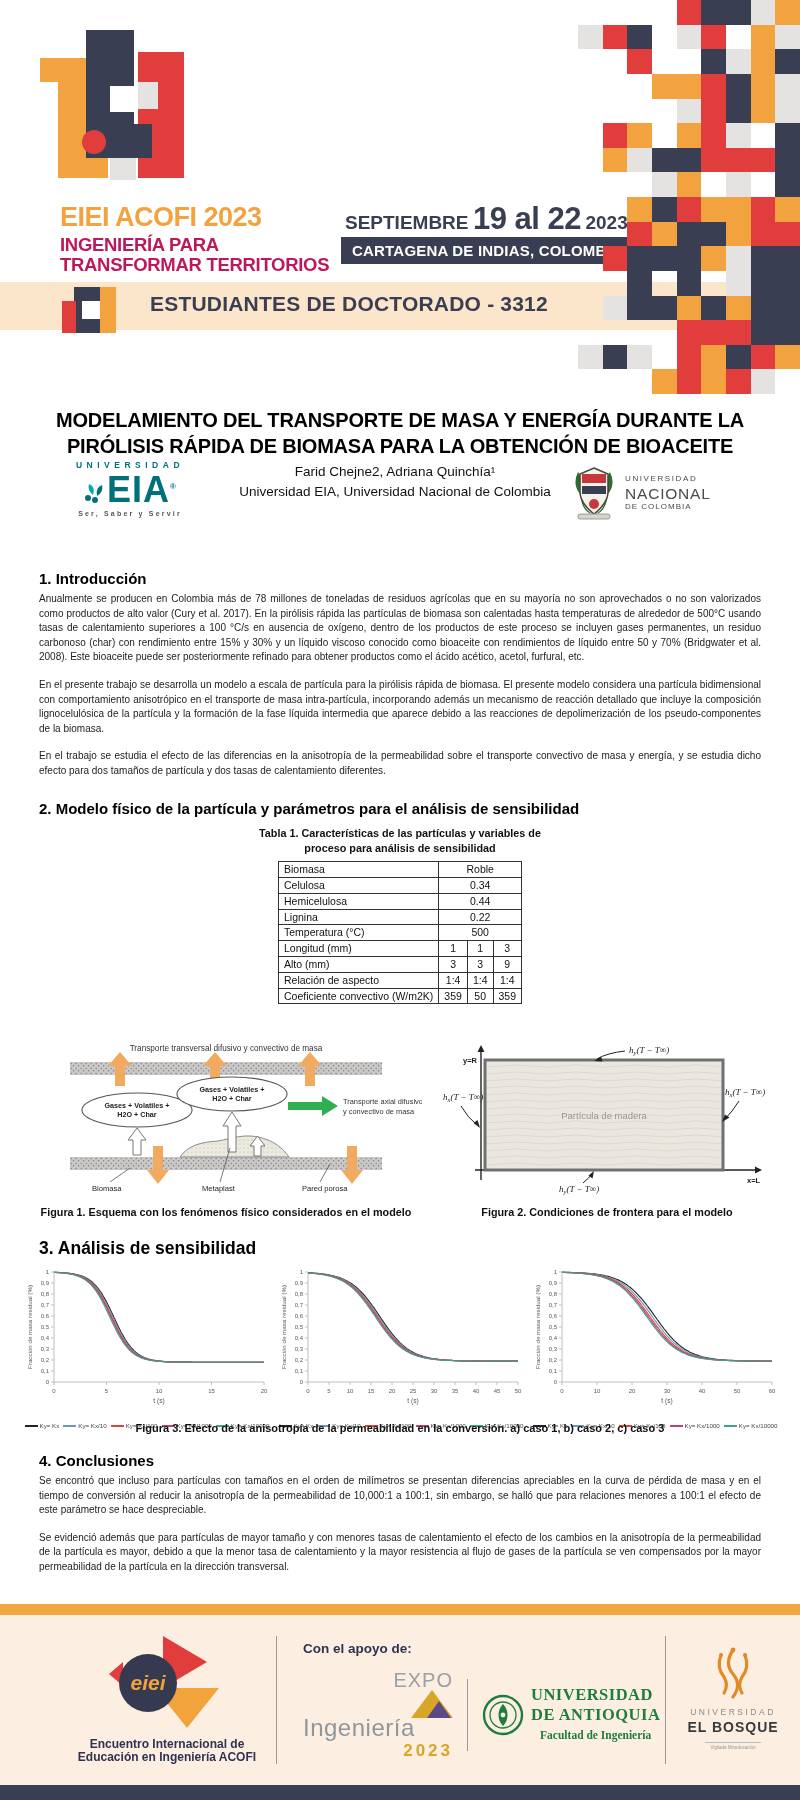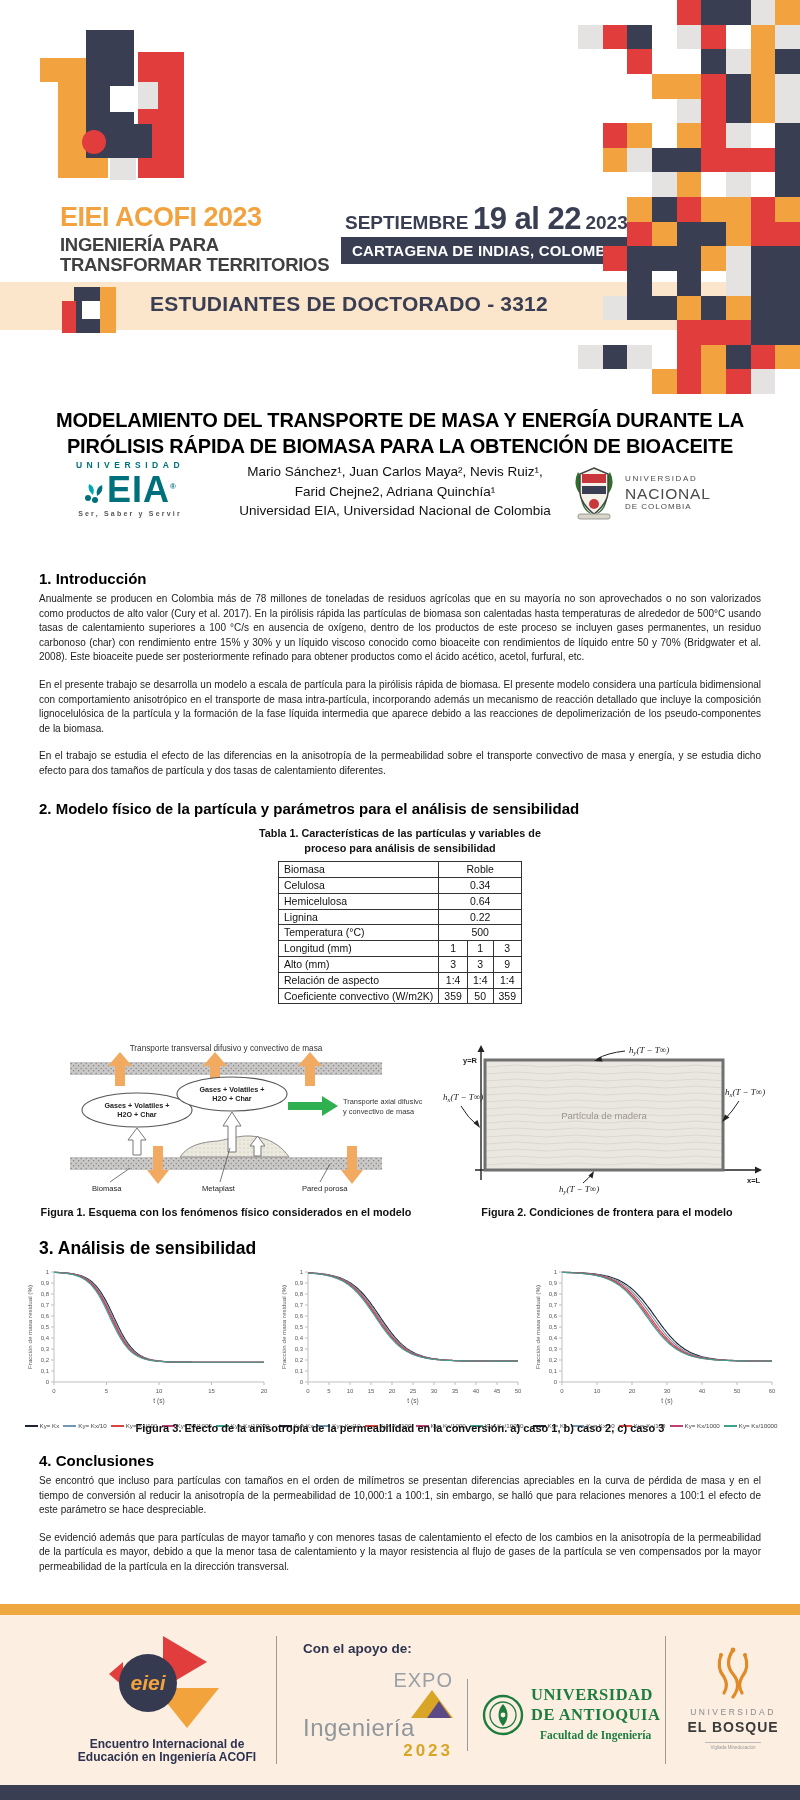--- a/index.html
+++ b/index.html
@@ -5,21 +5,21 @@
   html,body{margin:0;padding:0;background:#888;}
   .poster{position:relative;width:800px;height:1800px;background:#ffffff;margin:0 auto;
           font-family:"Liberation Sans",sans-serif;overflow:hidden;}
   .abs{position:absolute;}
 
   
   .logo-block{left:38px;top:24px;width:160px;height:162px;}
   .logo-block div{position:absolute;}
   .brand{left:60px;top:204px;line-height:1;}
   .brand .b1{color:#f2a340;font-size:27px;font-weight:bold;letter-spacing:-0.5px;}
-  .brand .b2{color:#404040;font-size:18.5px;font-weight:bold;margin-top:4px;line-height:20px;letter-spacing:-0.3px;}
+  .brand .b2{color:#be185d;font-size:18.5px;font-weight:bold;margin-top:4px;line-height:20px;letter-spacing:-0.3px;}
   .date-row{left:345px;top:201px;color:#3a3e53;font-weight:bold;white-space:nowrap;}
   .date-row .d1{font-size:19px;}
   .date-row .d2{font-size:31px;letter-spacing:-0.5px;}
   .date-row .d3{font-size:19px;}
   .loc-box{left:341px;top:237px;background:#3a3e53;color:#fff;font-weight:bold;
            font-size:15px;padding:5px 11px;letter-spacing:0.2px;white-space:nowrap;}
   .band{left:0;top:282px;width:800px;height:48px;background:#fbe5cb;z-index:1;}
   .band-icon{left:62px;top:287px;width:54px;height:46px;z-index:3;}
   .band-icon div{position:absolute;}
   .band-label{left:150px;top:292px;color:#3a3e53;font-size:21px;font-weight:bold;z-index:3;letter-spacing:0.2px;}
@@ -289,21 +289,20 @@
         <svg width="24" height="22" viewBox="0 0 24 22" style="vertical-align:-2px">
           <circle cx="5" cy="16" r="3" fill="#00717c"></circle>
             <circle cx="12" cy="18" r="3" fill="#00717c"></circle>
           <path d="M14,14 Q12,6 19,3 Q21,10 14,14Z" fill="#00717c"></path>
           <path d="M10,13 Q4,8 6,2 Q13,5 10,13Z" fill="#00a7b5"></path>
         </svg><span>EIA</span><sup>®</sup>
       </div>
       <div class="eia-motto">Ser, Saber y Servir</div>
     </div>
     <div class="authors">
-      <div>Mario Sánchez¹, Juan Carlos Maya², Nevis Ruiz¹,</div>
       <div>Farid Chejne2, Adriana Quinchía¹</div>
       <div>Universidad EIA, Universidad Nacional de Colombia</div>
     </div>
     <div class="unal-logo">
       <svg width="48" height="58" viewBox="0 0 48 58">
         <path d="M10,30 Q2,20 8,8 Q14,16 12,30 Q12,44 22,50 Q12,48 10,30Z" fill="#2d6e2d"></path>
         <path d="M38,30 Q46,20 40,8 Q34,16 36,30 Q36,44 26,50 Q36,48 38,30Z" fill="#2d6e2d"></path>
         <path d="M24,4 L38,10 V28 C38,40 24,50 24,50 C24,50 10,40 10,28 V10 Z" fill="#f5f2ea" stroke="#444" stroke-width="1.5"></path>
         <rect x="12" y="10" width="24" height="9" fill="#c8373b"></rect>
         <rect x="12" y="22" width="24" height="8" fill="#3a3e53"></rect>
@@ -336,21 +335,21 @@
           <tr>
             <td>Biomasa</td>
             <td class="c" colspan="3">Roble</td>
           </tr>
           <tr>
             <td>Celulosa</td>
             <td class="c" colspan="3">0.34</td>
           </tr>
           <tr>
             <td>Hemicelulosa</td>
-            <td class="c" colspan="3">0.64</td>
+            <td class="c" colspan="3">0.44</td>
           </tr>
           <tr>
             <td>Lignina</td>
             <td class="c" colspan="3">0.22</td>
           </tr>
           <tr>
             <td>Temperatura (°C)</td>
             <td class="c" colspan="3">500</td>
           </tr>
           <tr>

